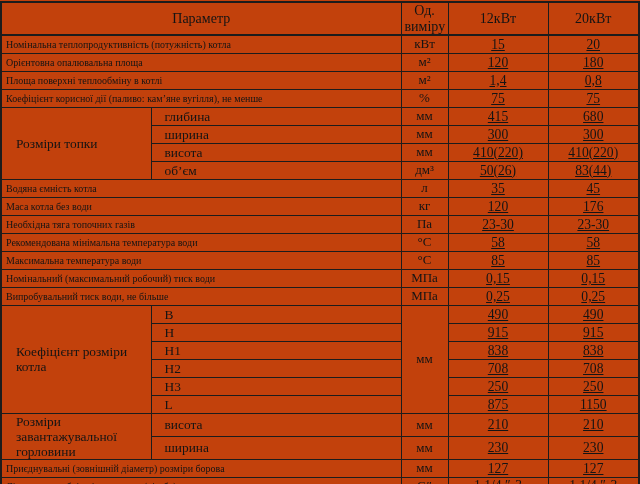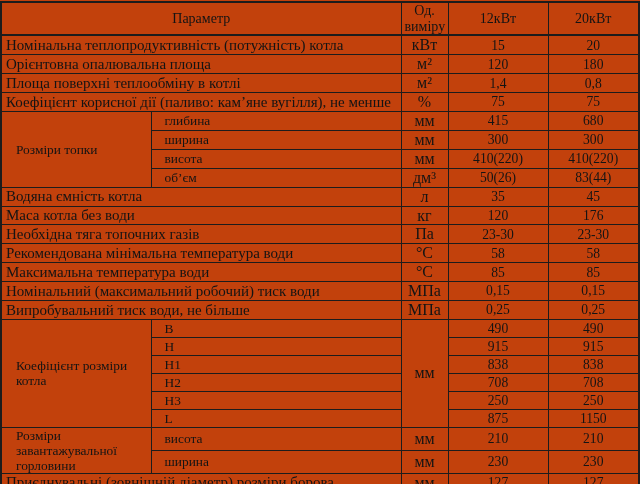--- a/index.html
+++ b/index.html
@@ -21,25 +21,25 @@
     line-height:1.12;
     vertical-align:middle;
     white-space:normal;
   }
   th{
     font-weight:normal;
     font-size:14px;
     text-align:center;
     border-bottom:2px solid #1c1c1c;
   }
-  td.param{ text-align:left;  font-size:15px; padding-left:4px;}
+  td.param{ text-align:left;  font-size:10px; padding-left:4px;}
   td.glabel{text-align:left;  font-size:13.4px; padding-left:14px;}
   td.sub{   text-align:left;  font-size:13.4px; padding-left:13px;}
-  td.unit{  text-align:center;font-size:16px;}
-  td.val{   text-align:center;font-size:13.6px;}
+  td.unit{  text-align:center;font-size:13px;}
+  td.val{   text-align:center;font-size:13.6px;text-decoration:underline;}
   tr.hdr{height:33px;}
   tr.r{height:18px;}
 </style>
 </head>
 <body>
 
 <div class="page">
 <table class="spec">
   <colgroup>
     <col style="width:150px">

